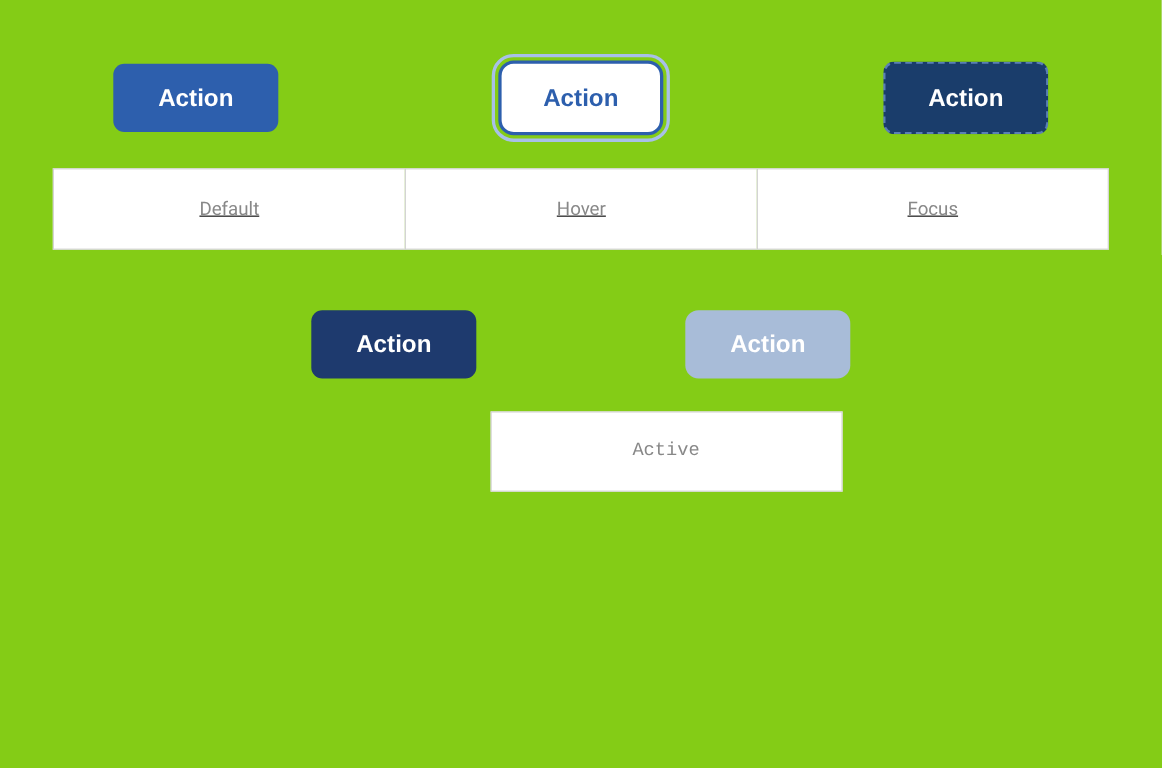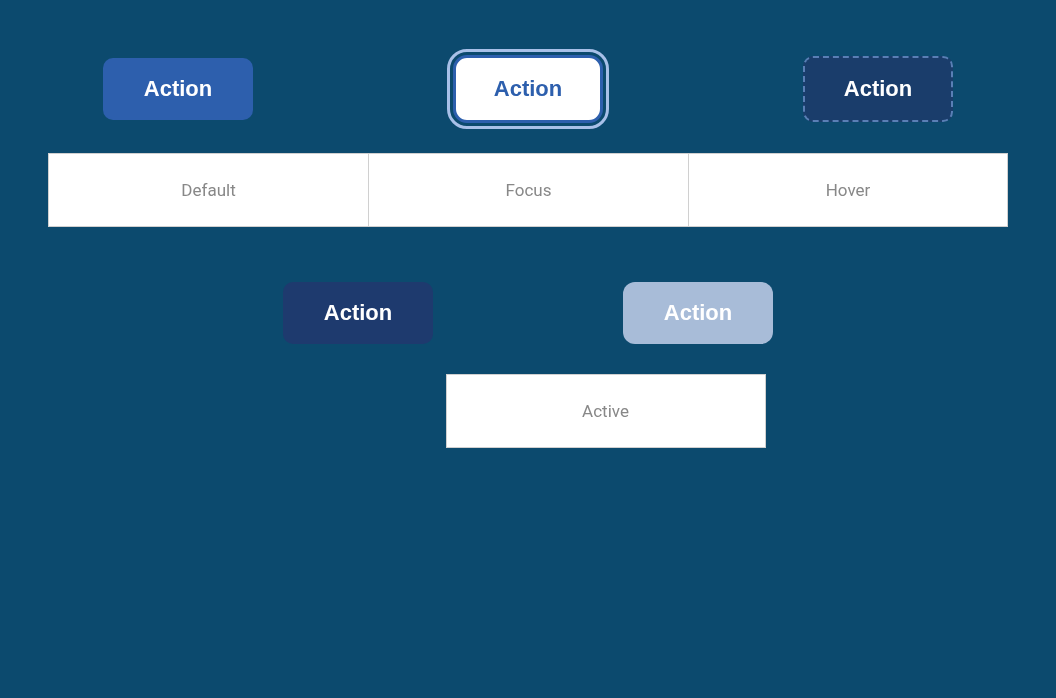--- a/index.html
+++ b/index.html
@@ -16,21 +16,21 @@
       display: flex;
       align-items: center;
       justify-content: center;
       overflow: hidden;
     }
 
     .container {
       width: 1056px;
       height: 698px;
       position: relative;
-      background-color: #0c4a6e;
+      background-color: #84cc16;
     }
 
     
     .row1 {
       display: flex;
       justify-content: center;
       align-items: center;
       gap: 200px;
       padding-top: 55px;
       padding-left: 40px;
@@ -76,20 +76,21 @@
     }
 
     
     .labels-row1 {
       display: flex;
       justify-content: center;
       align-items: center;
       gap: 0px;
       margin-top: 30px;
       padding: 0 40px;
+      text-decoration: underline;
     }
 
     .label-box {
       background-color: #ffffff;
       border: 1px solid #d0d0d0;
       color: #888888;
       font-size: 17px;
       text-align: center;
       padding: 26px 0;
       flex: 1;
@@ -139,20 +140,21 @@
       display: flex;
       justify-content: center;
       align-items: center;
       margin-top: 30px;
       padding: 0 40px;
     }
 
     .labels-row2-inner {
       display: flex;
       margin-left: 155px;
+      font-family: Liberation Mono, monospace;
     }
 
     .label-box2 {
       background-color: #ffffff;
       border: 1px solid #d0d0d0;
       color: #888888;
       font-size: 17px;
       text-align: center;
       padding: 26px 0;
       width: 320px;
@@ -170,22 +172,22 @@
   <div class="row1">
     <button class="btn-default">Action</button>
 
     <button class="btn-focus">Action</button>
 
     <button class="btn-hover">Action</button>
   </div>
 
   <div class="labels-row1">
     <div class="label-box">Default</div>
+    <div class="label-box">Hover</div>
     <div class="label-box">Focus</div>
-    <div class="label-box">Hover</div>
   </div>
 
   <div class="row2">
     <button class="btn-active">Action</button>
 
     <button class="btn-disabled" disabled="">Action</button>
   </div>
 
   <div class="labels-row2">
     <div class="labels-row2-inner">

